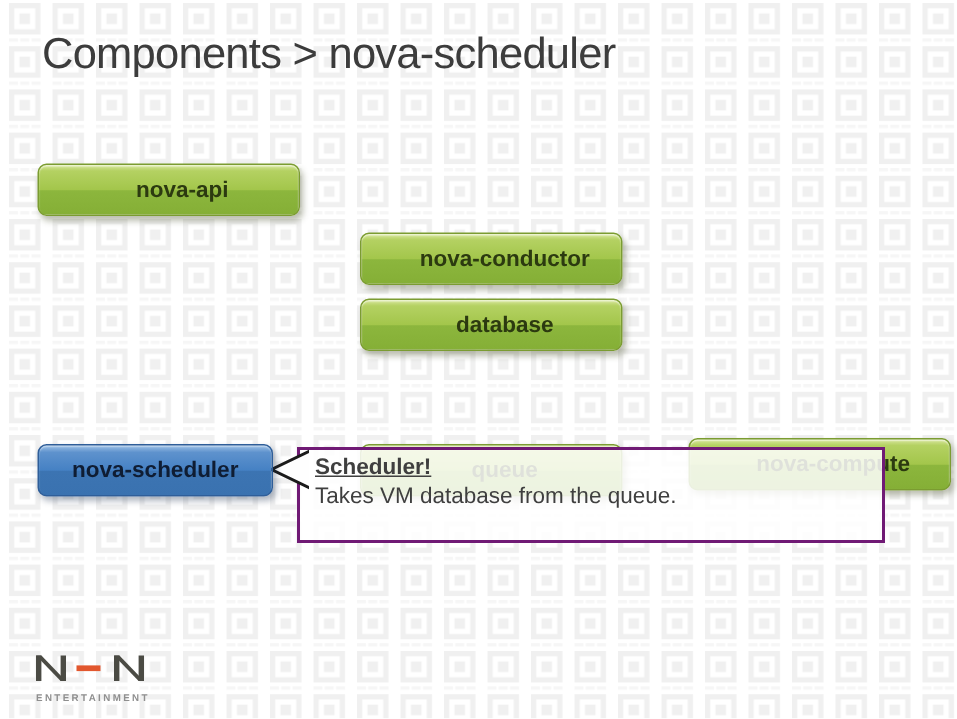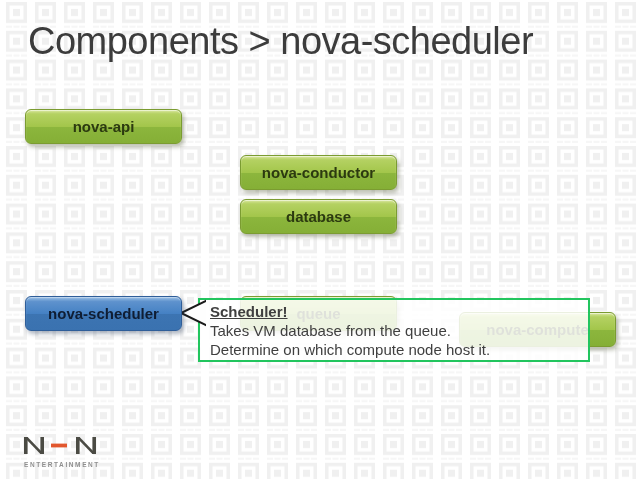--- a/index.html
+++ b/index.html
@@ -3,48 +3,49 @@
 <meta charset="utf-8">
 <style>
   html,body{margin:0;padding:0;background:#ffffff;}
   .slide{
     position:relative;width:638px;height:479px;overflow:hidden;
     background:#ffffff;font-family:"Liberation Sans",sans-serif;
   }
   .bg{position:absolute;left:0;top:0;}
   .title{
     position:absolute;left:28px;top:20px;margin:0;
-    font-size:38px;font-weight:400;letter-spacing:-0.5px;color:#3c3c3c;
+    font-size:29px;font-weight:400;letter-spacing:-0.5px;color:#3c3c3c;
     white-space:nowrap;
   }
   .box{
     position:absolute;width:155px;height:33px;border-radius:6px;
     display:flex;align-items:center;justify-content:center;
     font-size:15px;font-weight:bold;white-space:nowrap;
   }
   .box.green{
     background:linear-gradient(to bottom,#d8e69b 0%,#b4d162 12%,#a3c64b 50%,#8cb63d 52%,#85af36 100%);
     border:1px solid #7b9c31;color:#2c3a10;
     box-shadow:2px 3px 4px rgba(60,70,30,0.35), inset 0 1px 1px rgba(255,255,255,0.6);
+    padding-left:18px;
   }
   .box.blue{
     background:linear-gradient(to bottom,#9cc0e6 0%,#5e92cd 14%,#4581c4 50%,#3c74b2 52%,#3a72b0 100%);
     border:1px solid #2f5e99;color:#0f1d33;
     box-shadow:2px 3px 4px rgba(30,50,80,0.35), inset 0 1px 1px rgba(255,255,255,0.4);
   }
   #box-nova-api{left:25px;top:109px;}
   #box-nova-conductor{left:240px;top:109px;margin-top:46px;}
   #box-database{left:240px;top:199px;}
   #box-nova-scheduler{left:25px;top:296px;z-index:3;}
   #box-queue{left:240px;top:296px;z-index:1;}
-  #box-nova-compute{left:459px;top:312px;z-index:1;}
+  #box-nova-compute{left:459px;top:292px;z-index:1;}
   .callout{
     position:absolute;left:198px;top:298px;width:392px;height:64px;
     box-sizing:border-box;background:rgba(255,255,255,0.85);
-    border:2px solid #22c55e;z-index:2;padding:2px 10px 0 10px;
+    border:2px solid #701a75;z-index:2;padding:2px 10px 0 10px;
     color:#3f3f3f;font-size:15px;line-height:19px;
   }
   .callout-heading{display:inline-block;font-weight:bold;text-decoration:underline;}
   .callout-tail{position:absolute;left:-22px;top:-1px;}
   .logo{position:absolute;left:24px;top:436px;width:90px;z-index:1;}
   .logo-sub{
     margin-top:2px;font-size:6.5px;letter-spacing:1.6px;color:#8f8f8f;
     font-weight:bold;white-space:nowrap;
   }
 </style>
@@ -94,21 +95,20 @@
   </div>
 
   <div class="callout">
     <svg class="callout-tail" width="28" height="30" xmlns="http://www.w3.org/2000/svg">
       <polygon points="30,1 3,14 30,27" fill="#fefefe" stroke="#1b1b1b" stroke-width="2"></polygon>
     </svg>
     <div>
       <span class="callout-heading">Scheduler!</span>
     </div>
     <div>Takes VM database from the queue.</div>
-    <div>Determine on which compute node host it.</div>
   </div>
 
   <div class="logo">
     <svg width="72" height="19" viewBox="0 0 72 19" xmlns="http://www.w3.org/2000/svg">
       <g fill="#4b4b44">
         <rect x="0" y="1" width="3.6" height="17"></rect>
         <polygon points="0,1 3.6,1 20,18 16.4,18"></polygon>
         <rect x="16.4" y="1" width="3.6" height="17"></rect>
       </g>
       <rect x="27" y="7.6" width="16" height="3.8" fill="#e2572e"></rect>

